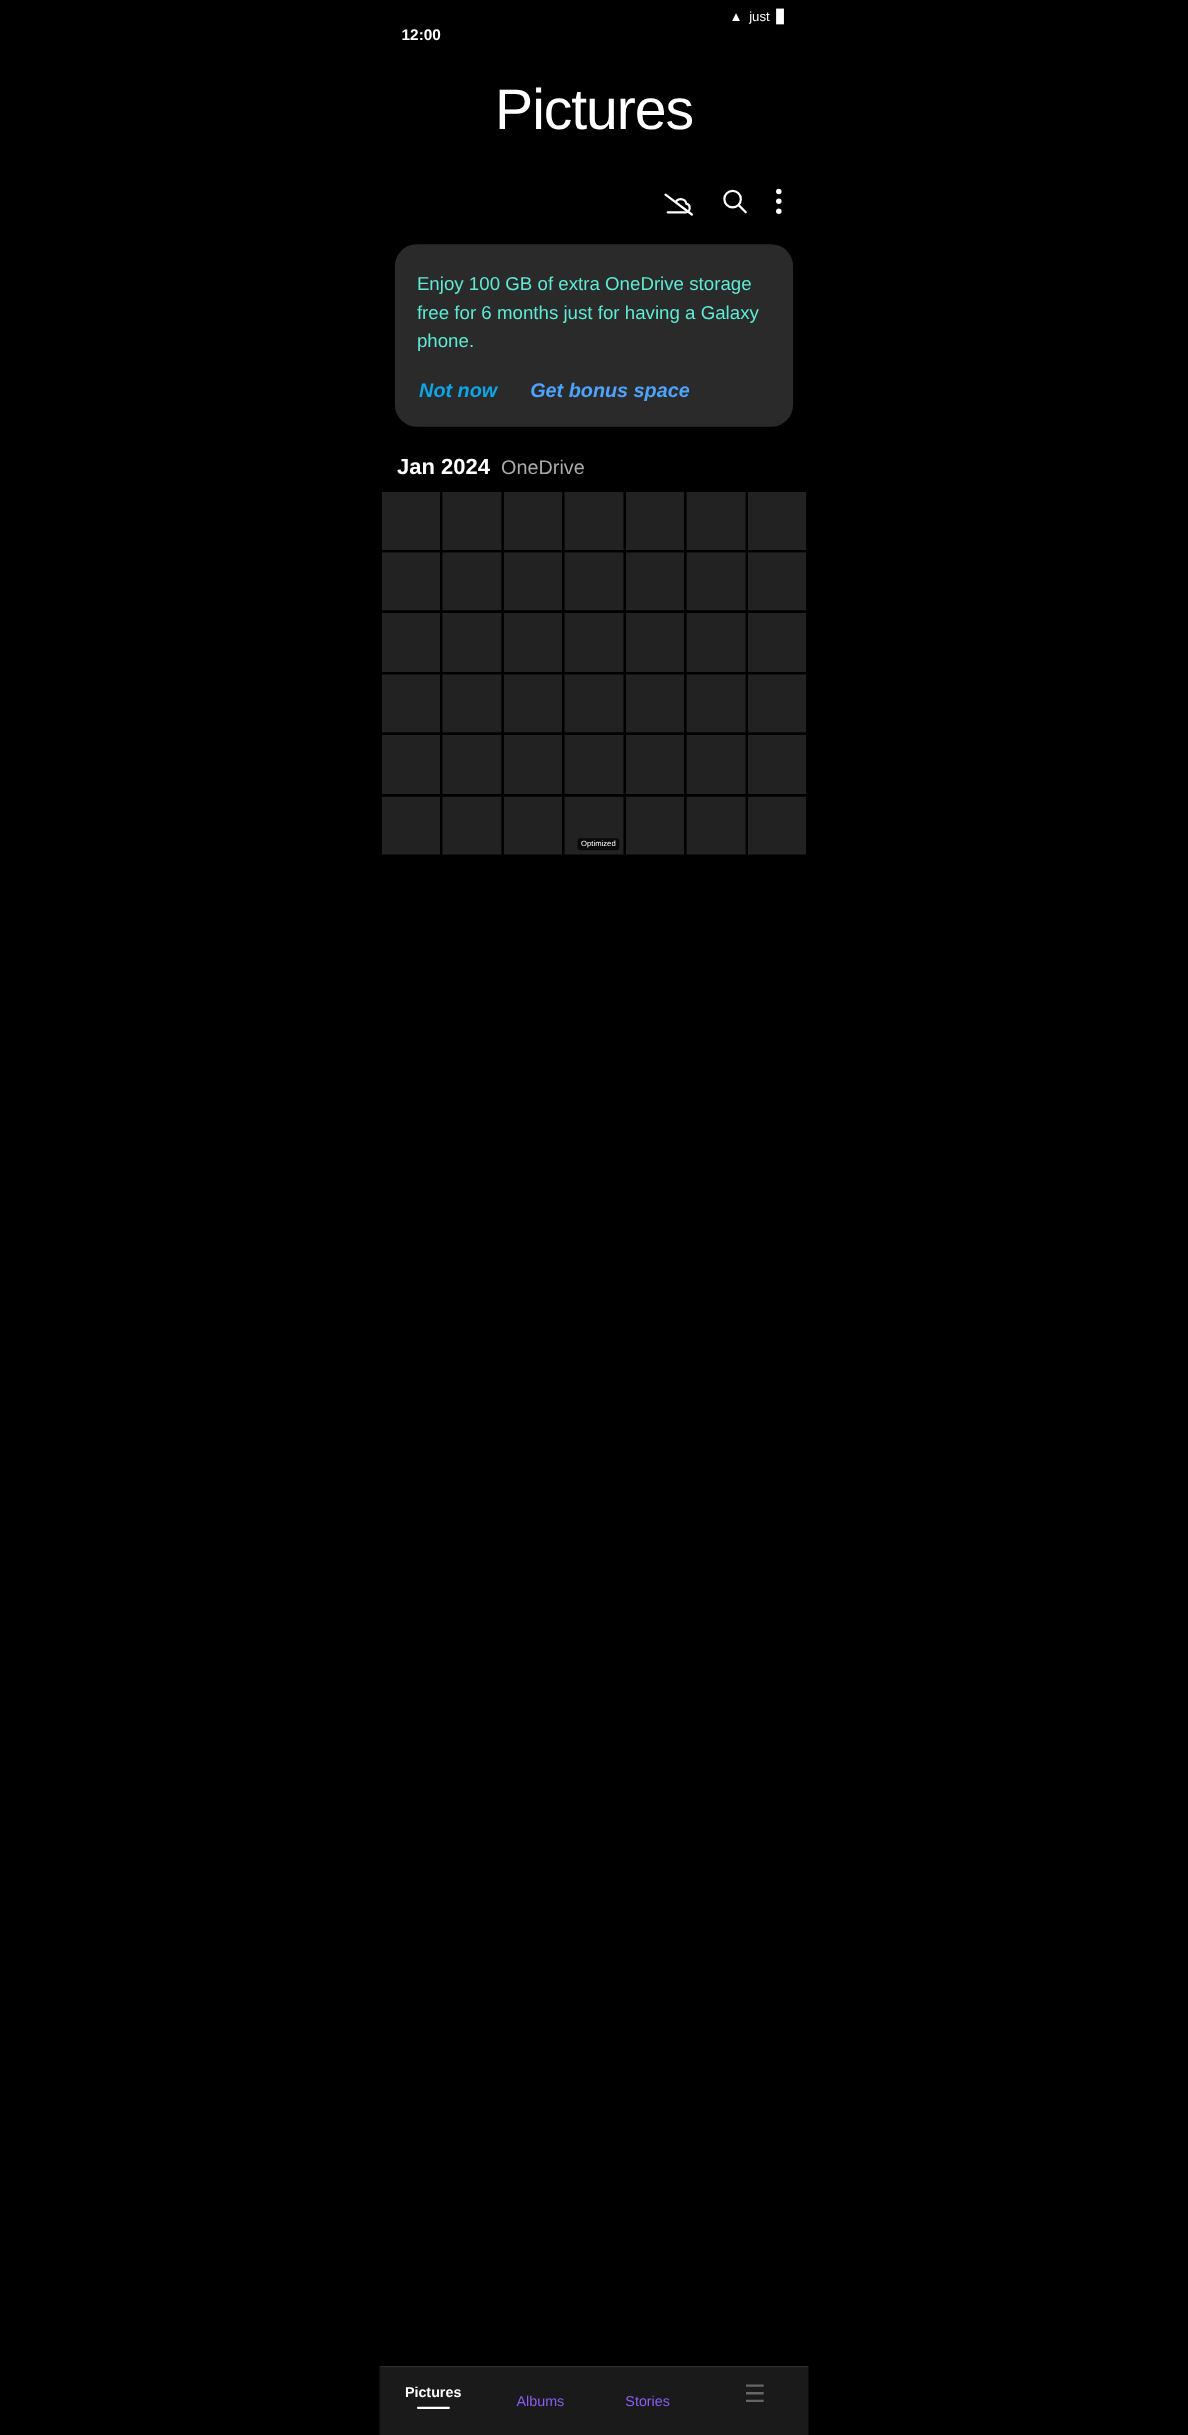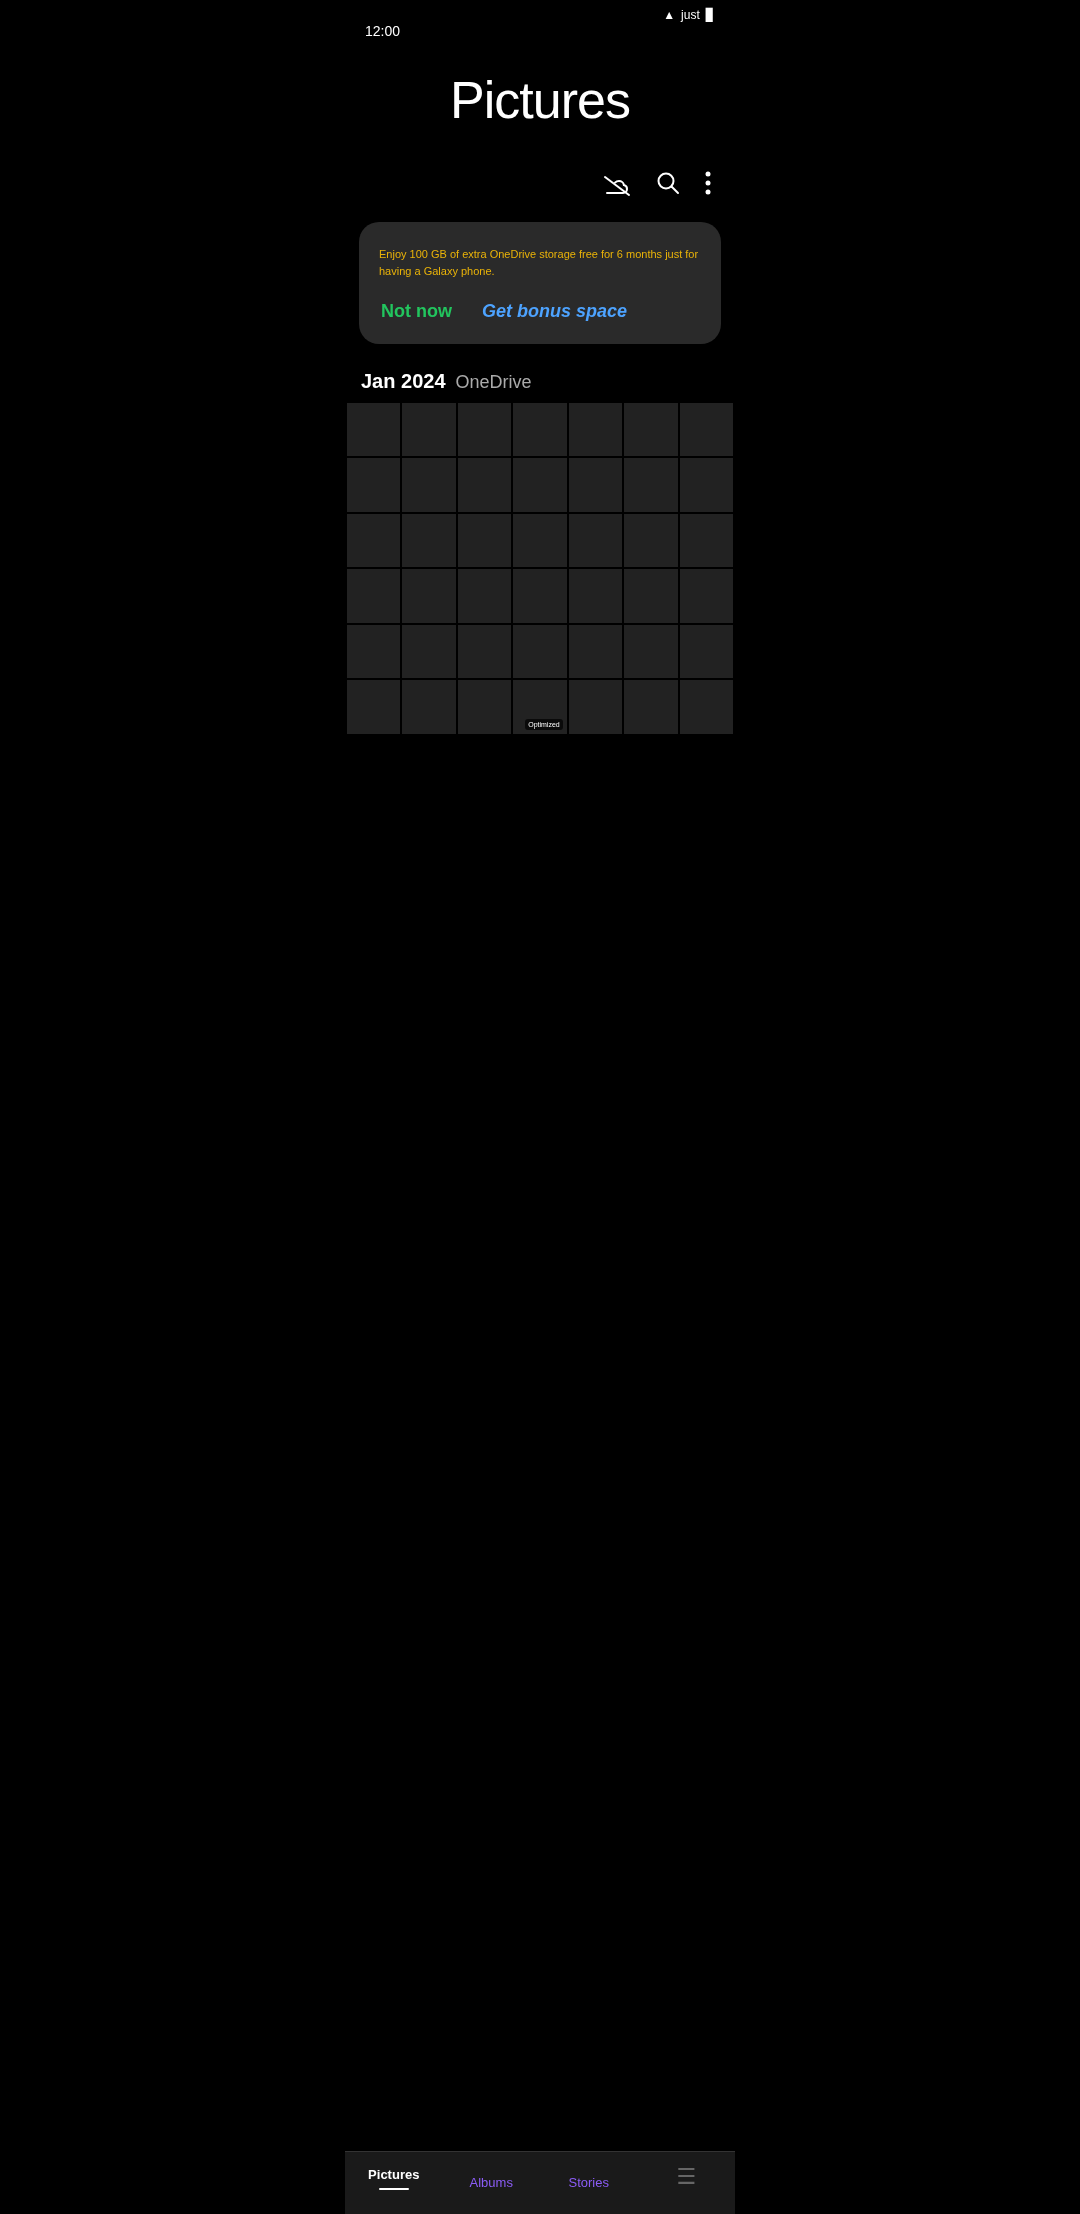--- a/index.html
+++ b/index.html
@@ -72,39 +72,40 @@
       flex-shrink: 0;
       margin-top: 2px;
     }
     .promo-title {
       font-size: 22px;
       font-weight: 700;
       color: #fff;
       line-height: 1.2;
     }
     .promo-description {
-      font-size: 11px;
-      color: #eab308;
+      font-size: 17px;
+      color: #5eead4;
       line-height: 1.5;
       margin-top: 2px;
     }
     .promo-actions {
       display: flex;
       gap: 30px;
       margin-top: 6px;
       padding-left: 2px;
     }
     .promo-btn-not-now {
       font-size: 18px;
       font-weight: 600;
-      color: #22c55e;
+      color: #0ea5e9;
       background: none;
       border: none;
       cursor: pointer;
       padding: 4px 0;
+      font-style: italic;
     }
     .promo-btn-get-bonus {
       font-size: 18px;
       font-weight: 600;
       color: #4da3ff;
       background: none;
       border: none;
       cursor: pointer;
       padding: 4px 0;
       font-style: italic;
@@ -256,21 +257,21 @@
 
     
     .status-bar {
       height: 30px;
       background: #000;
       display: flex;
       justify-content: space-between;
       align-items: center;
       padding: 0 20px;
     }
-    .status-time { font-size: 14px; font-weight: 400; color: #fff; margin-top: 32px; }
+    .status-time { font-size: 14px; font-weight: 700; color: #fff; margin-top: 32px; }
     .status-icons { display: flex; gap: 6px; align-items: center; }
     .status-icon { font-size: 12px; color: #fff; }
 
     
     .bottom-spacer { height: 80px; }
   </style>
 </head>
 <body>
 
 <div class="status-bar">

